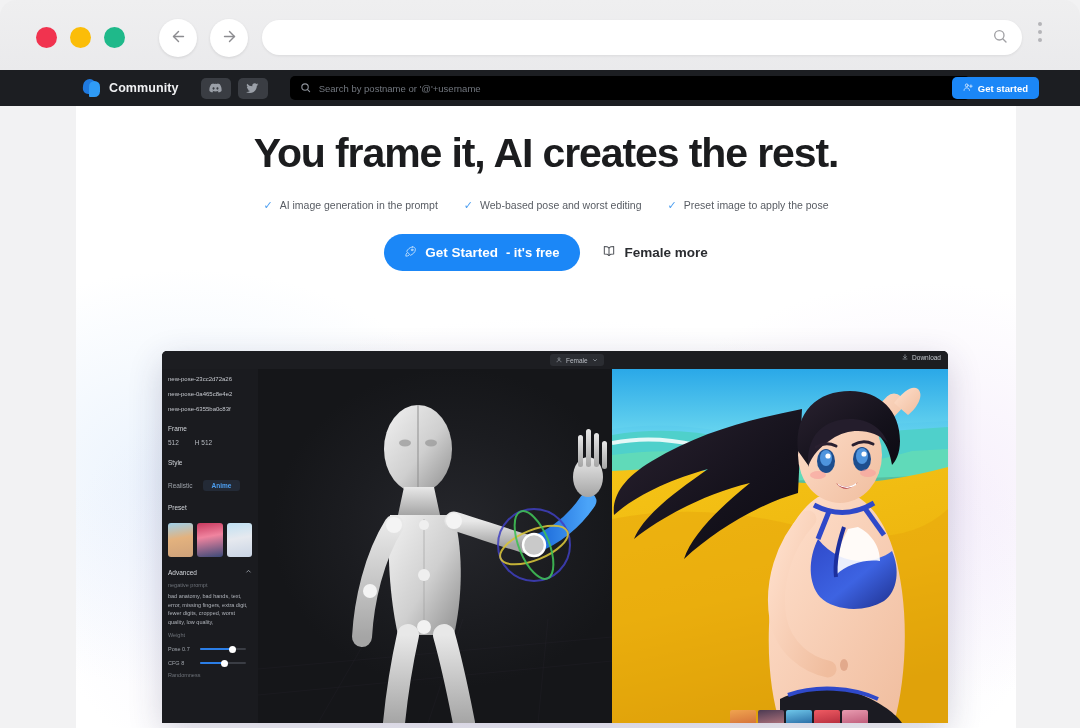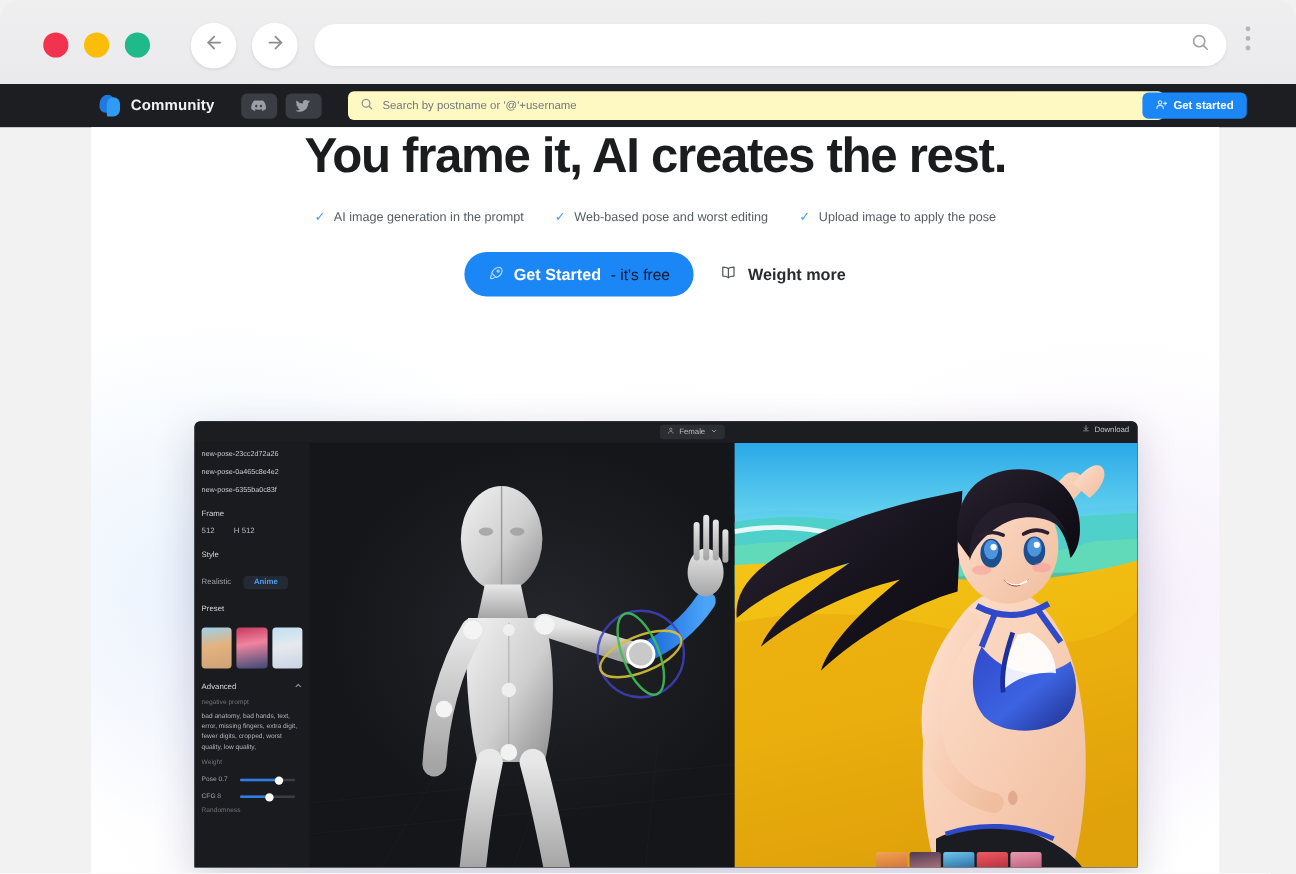--- a/index.html
+++ b/index.html
@@ -87,21 +87,21 @@
   .soc {
     width: 30px; height: 21px; border-radius: 5px;
     background: #3a3d43;
     display: flex; align-items: center; justify-content: center;
   }
   .soc svg { fill: #9ba0a8; }
 
   .site-search {
     margin-left: 22px;
     width: 680px; height: 24px;
-    background: #fef9c3; border-radius: 5px;
+    background: #000000; border-radius: 5px;
     display: flex; align-items: center; gap: 8px;
     padding: 0 10px;
   }
   .site-search svg { stroke: #8e939b; flex: none; }
   .site-search .ph { color: #72777f; font-size: 9.5px; }
 
   .get-started-top {
     position: absolute; right: 41px; top: 7px;
     height: 22px; padding: 0 11px;
     background: #1b87f7; border-radius: 5px;
@@ -117,20 +117,21 @@
     width: 940px; height: 622px;
     background:
       radial-gradient(700px 380px at 50% 78%, rgba(221,216,248,.55) 0%, rgba(255,255,255,0) 72%),
       radial-gradient(420px 300px at 12% 60%, rgba(205,226,250,.42) 0%, rgba(255,255,255,0) 70%),
       radial-gradient(420px 300px at 90% 62%, rgba(232,214,245,.40) 0%, rgba(255,255,255,0) 70%),
       #ffffff;
     overflow: hidden;
   }
 
   .headline {
+    margin-top: 24px;
     text-align: center;
     font-size: 41px; font-weight: bold;
     letter-spacing: -1.1px;
     color: #1b1c1e;
   }
 
   .features {
     margin-top: 22px;
     display: flex; justify-content: center; gap: 26px;
   }
@@ -142,21 +143,21 @@
     margin-top: 23px;
     display: flex; justify-content: center; align-items: center; gap: 22px;
   }
   .btn-primary {
     height: 37px; padding: 0 20px;
     background: #1b87f7; border: none; border-radius: 19px;
     display: flex; align-items: center; gap: 8px;
     cursor: pointer;
   }
   .btn-primary .lbl { color: #ffffff; font-size: 13.5px; font-weight: bold; }
-  .btn-primary .sub { color: #0f172a; font-size: 13px; }
+  .btn-primary .sub { color: #ffffff; font-size: 13px; font-weight: bold; }
   .btn-secondary {
     background: none; border: none; cursor: pointer;
     display: flex; align-items: center; gap: 9px;
     color: #2a2c30; font-size: 13.5px; font-weight: bold;
   }
   .btn-secondary svg { stroke: #54575d; }
 
   
   .app-preview {
     position: absolute; left: 86px; top: 245px;
@@ -348,21 +349,21 @@
         <div class="feature">
           <span class="tick">✓</span>
           <span class="txt">AI image generation in the prompt</span>
         </div>
         <div class="feature">
           <span class="tick">✓</span>
           <span class="txt">Web-based pose and worst editing</span>
         </div>
         <div class="feature">
           <span class="tick">✓</span>
-          <span class="txt">Upload image to apply the pose</span>
+          <span class="txt">Preset image to apply the pose</span>
         </div>
       </div>
 
       <div class="cta-row">
         <button class="btn-primary">
           <span>
             <svg width="13" height="13" viewBox="0 0 24 24" fill="none" stroke="#bcdcfb" stroke-width="1.8" stroke-linecap="round" stroke-linejoin="round">
                 <path d="M5 15c-1 1-1.6 3.2-1.6 5.6 2.4 0 4.6-.6 5.6-1.6"></path>
                 <path d="M15.5 3.5C18 3 21 5 21 8.5c0 5-5.5 9-9 10.5L5 12C6.5 8.5 10.5 4 15.5 3.5z"></path>
                 <circle cx="15" cy="9" r="1.6"></circle>
@@ -372,21 +373,21 @@
           <span class="sub">- it's free</span>
         </button>
         <button class="btn-secondary">
           <span>
             <svg width="14" height="14" viewBox="0 0 24 24" fill="none" stroke-width="1.8" stroke-linecap="round" stroke-linejoin="round">
                 <path d="M12 6.5C10.5 5 8.3 4.3 4 4.3v13C8.3 17.3 10.5 18 12 19.5"></path>
                 <path d="M12 6.5C13.5 5 15.7 4.3 20 4.3v13c-4.3 0-6.5.7-8 2.2"></path>
                 <line x1="12" y1="6.5" x2="12" y2="19.5"></line>
               </svg>
           </span>
-          <span>Weight more</span>
+          <span>Female more</span>
         </button>
       </div>
 
       <div class="app-preview">
 
         <div class="app-toolbar">
           <div class="gender-pill">
             <span>
               <svg width="6" height="6" viewBox="0 0 24 24" fill="none" stroke-width="2.6">
                   <circle cx="12" cy="7" r="4"></circle>

